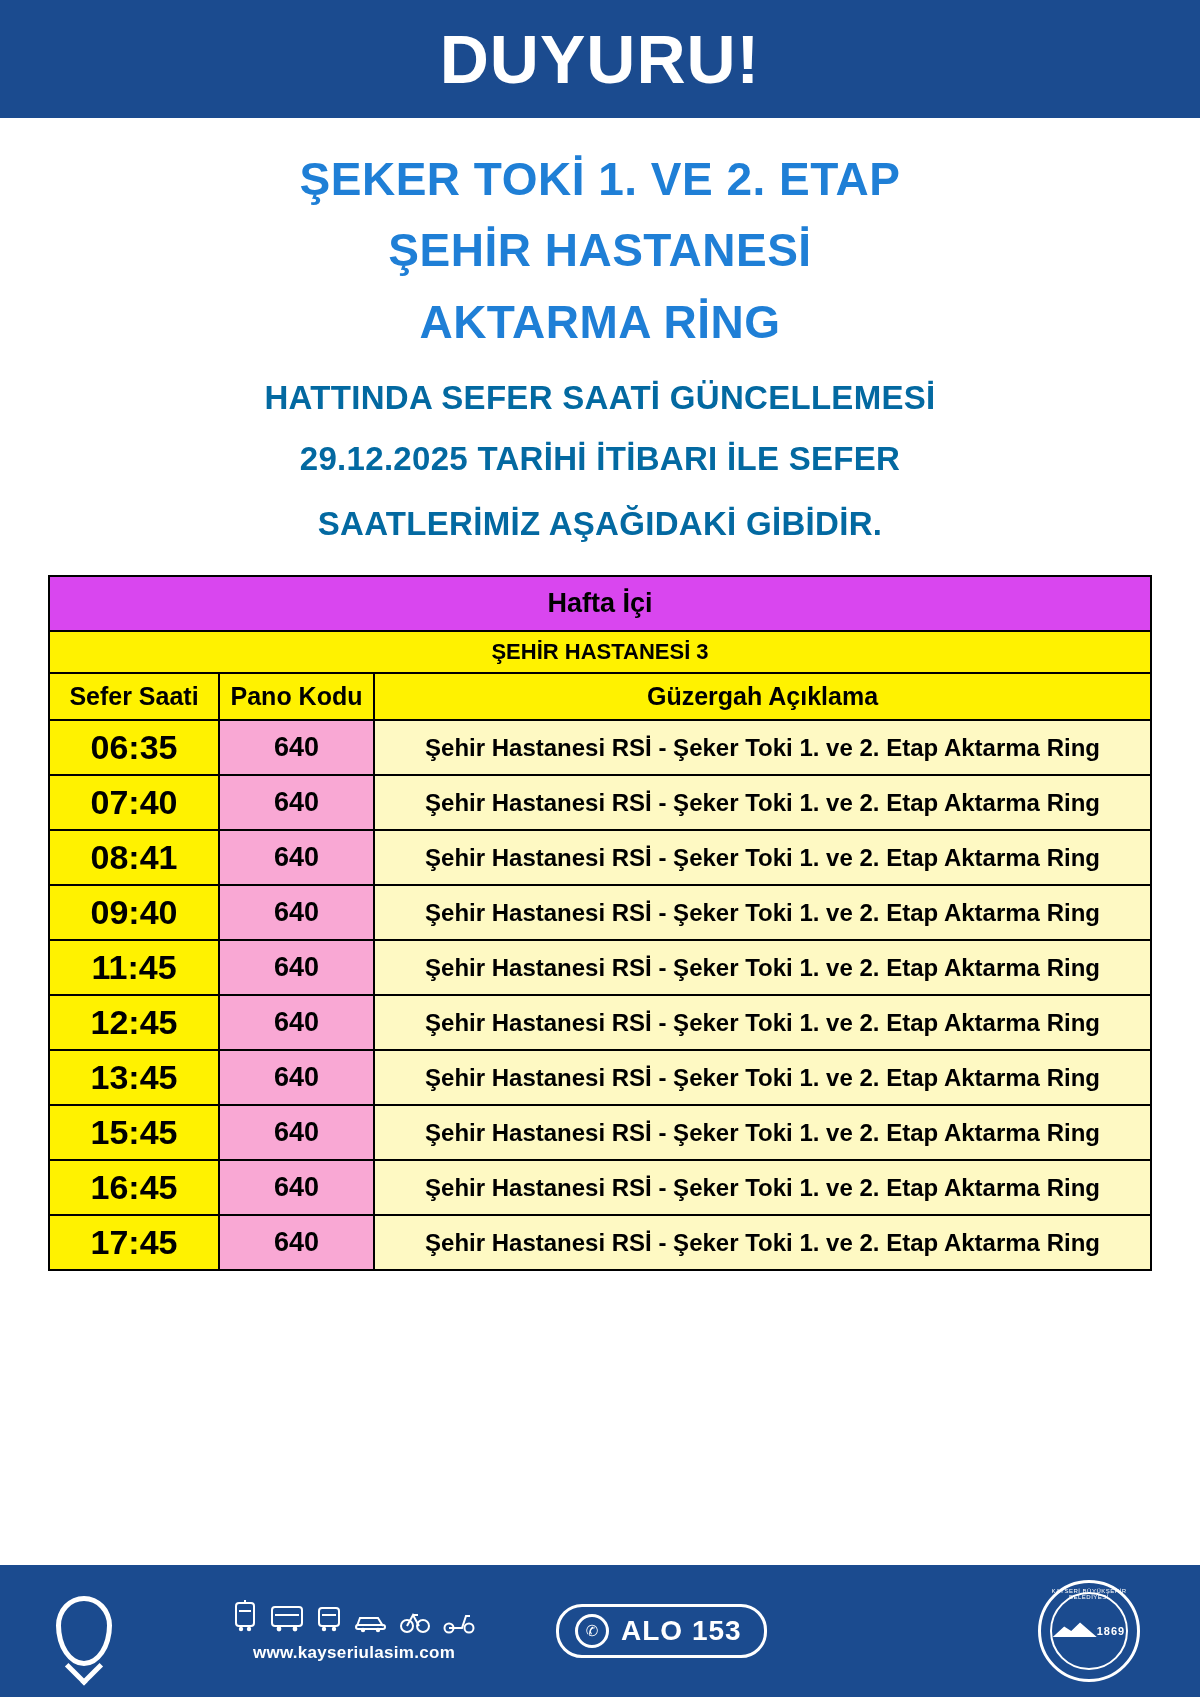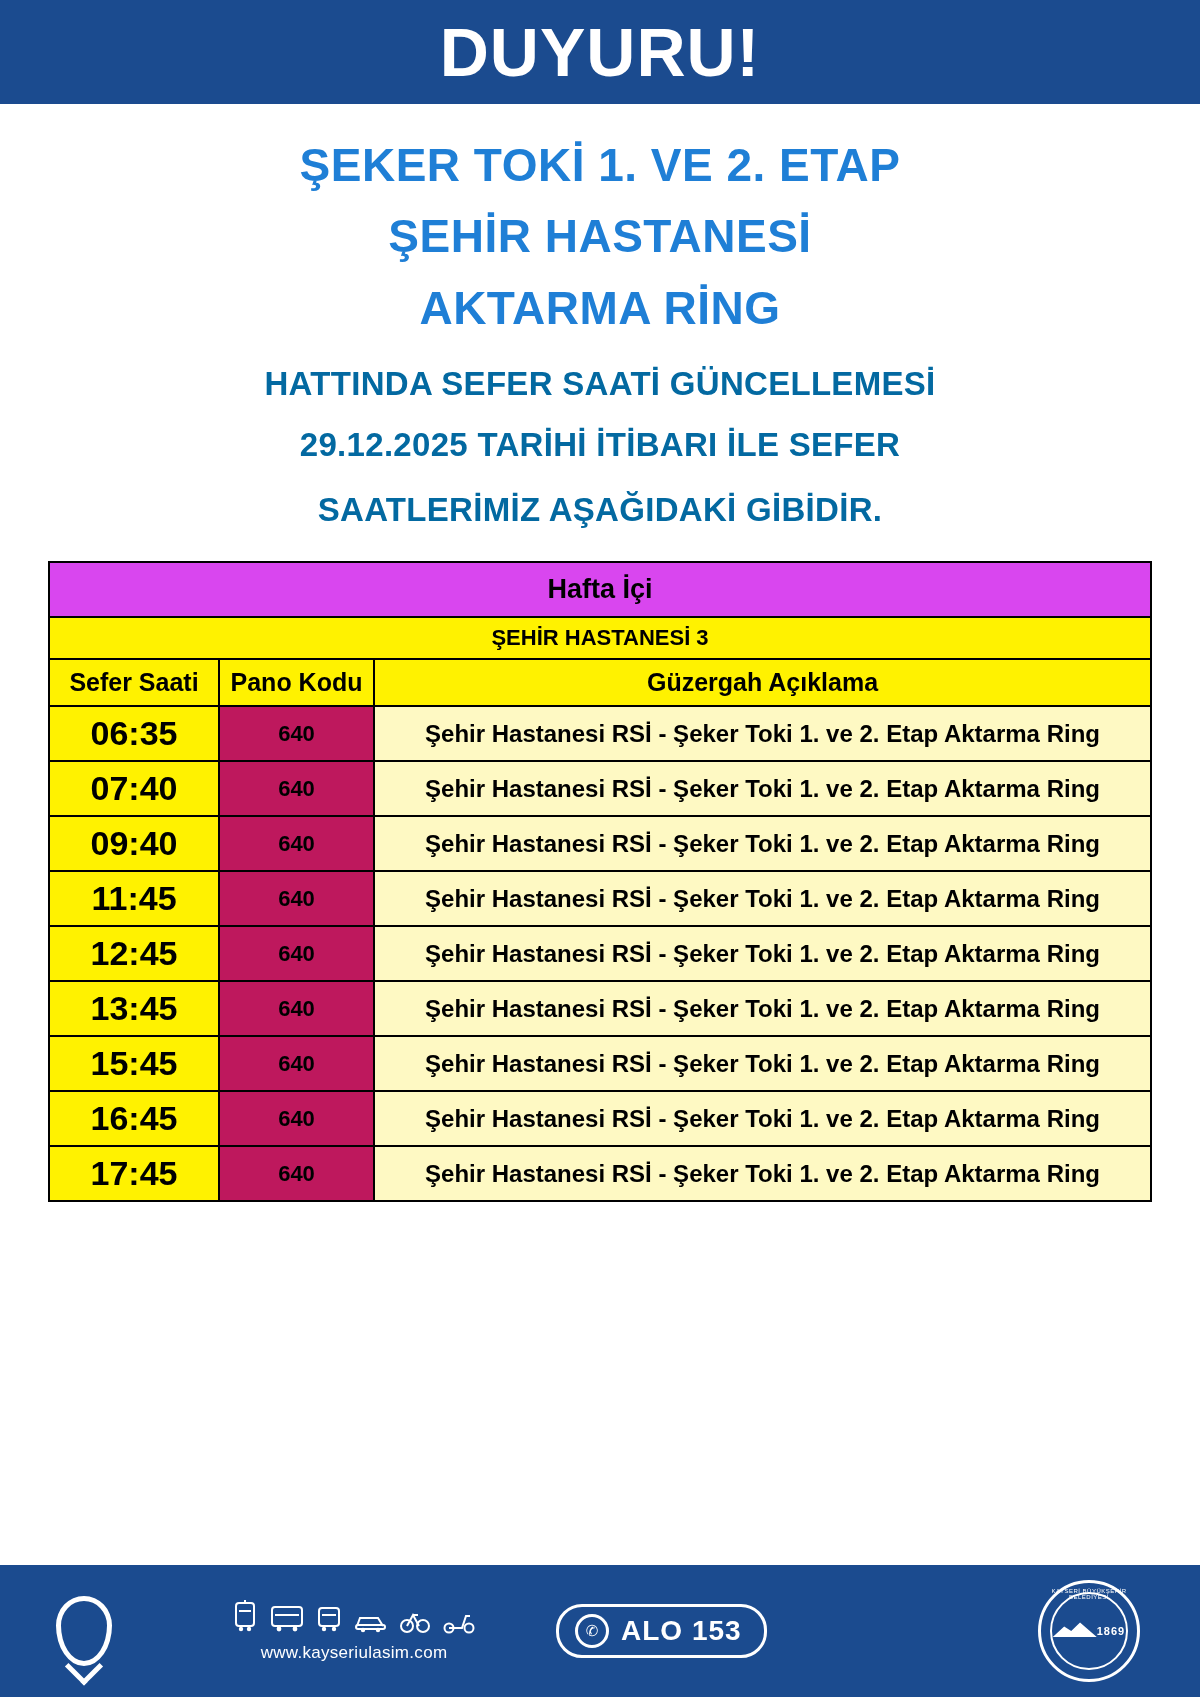--- a/index.html
+++ b/index.html
@@ -11,21 +11,21 @@
     height: 1697px;
     background: #ffffff;
     font-family: "Liberation Sans", sans-serif;
     position: relative;
     overflow: hidden;
   }
 
   
   .header-banner {
     background: #1b4b8f;
-    height: 104px;
+    height: 118px;
     display: flex;
     align-items: center;
     justify-content: center;
   }
   .header-banner .title {
     color: #ffffff;
     font-size: 68px;
     font-weight: bold;
     letter-spacing: 1px;
     line-height: 1;
@@ -98,22 +98,22 @@
   .col-pano   { width: 155px; }
 
   td.time {
     background: #fff200;
     font-size: 34px;
     font-weight: bold;
     color: #000000;
     padding: 7px 0;
   }
   td.pano {
-    background: #be185d;
-    font-size: 22px;
+    background: #f9a8d4;
+    font-size: 27px;
     font-weight: bold;
     color: #000000;
   }
   td.route {
     background: #fef9c3;
     font-size: 24px;
     font-weight: bold;
     color: #000000;
     padding: 7px 10px;
   }
@@ -183,21 +183,21 @@
     gap: 12px;
     justify-content: center;
     color: #ffffff;
     font-size: 26px;
     line-height: 1;
   }
   .mode-icons svg { display: block; }
   .web {
     color: #ffffff;
     font-size: 17px;
-    font-weight: normal;
+    font-weight: bold;
     margin-top: 9px;
     letter-spacing: 0.3px;
   }
   .alo {
     margin-left: 80px;
     border: 3px solid #ffffff;
     border-radius: 26px;
     padding: 7px 22px 7px 16px;
     display: flex;
     align-items: center;
@@ -306,20 +306,25 @@
         <td class="time">06:35</td>
         <td class="pano">640</td>
         <td class="route">Şehir Hastanesi RSİ - Şeker Toki 1. ve 2. Etap Aktarma Ring</td>
       </tr>
       <tr>
         <td class="time">07:40</td>
         <td class="pano">640</td>
         <td class="route">Şehir Hastanesi RSİ - Şeker Toki 1. ve 2. Etap Aktarma Ring</td>
       </tr>
       <tr>
+        <td class="time">08:41</td>
+        <td class="pano">640</td>
+        <td class="route">Şehir Hastanesi RSİ - Şeker Toki 1. ve 2. Etap Aktarma Ring</td>
+      </tr>
+      <tr>
         <td class="time">09:40</td>
         <td class="pano">640</td>
         <td class="route">Şehir Hastanesi RSİ - Şeker Toki 1. ve 2. Etap Aktarma Ring</td>
       </tr>
       <tr>
         <td class="time">11:45</td>
         <td class="pano">640</td>
         <td class="route">Şehir Hastanesi RSİ - Şeker Toki 1. ve 2. Etap Aktarma Ring</td>
       </tr>
       <tr>

